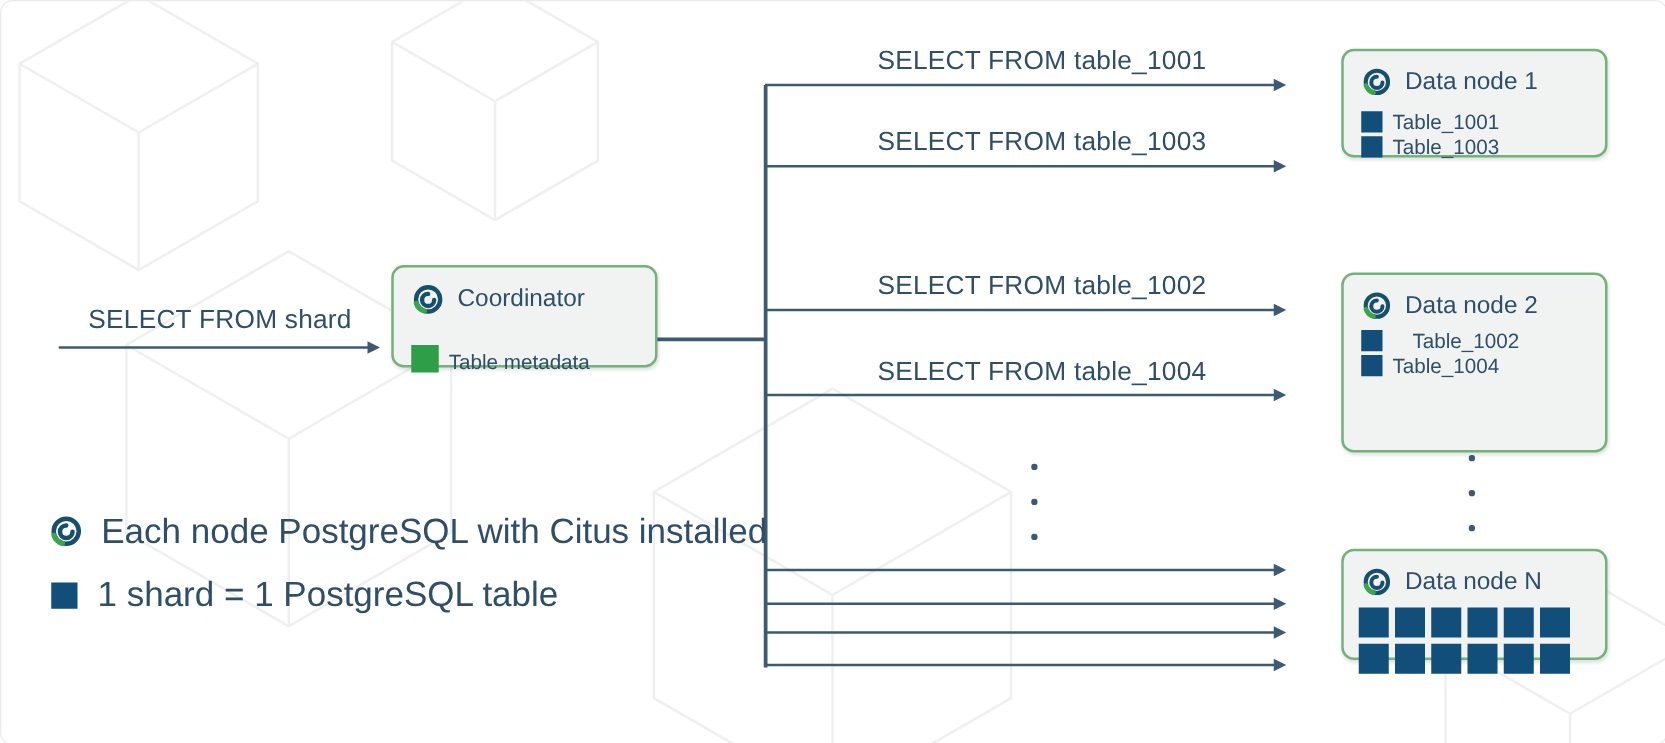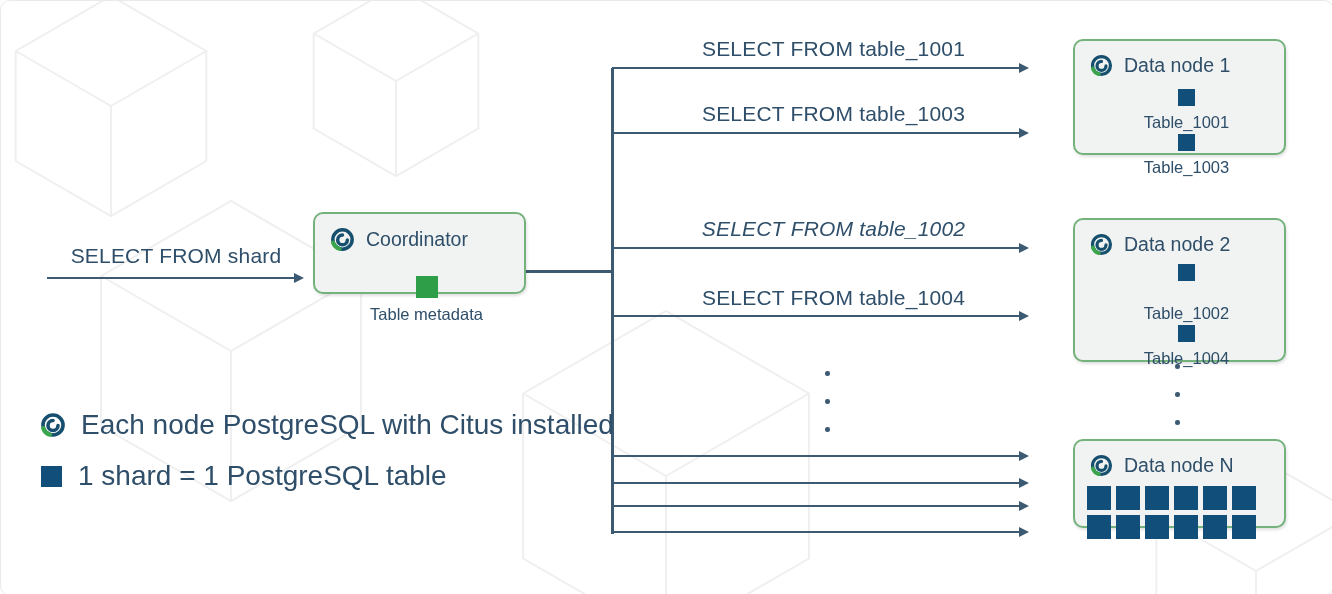--- a/index.html
+++ b/index.html
@@ -27,21 +27,21 @@
   }
   .line{position:absolute;background:var(--arrow);z-index:1;}
 
   
   .node-box{
     position:absolute;width:213px;background:var(--node-bg);
     border:2px solid var(--node-border-green);border-radius:10px;
     box-shadow:1px 2px 3px rgba(0,0,0,0.12);z-index:2;box-sizing:border-box;
   }
   .box-header{display:flex;align-items:center;gap:10px;padding:12px 0 0 14px;}
-  .tbl-row{display:flex;align-items:center;gap:8px;padding:1px 0 0 14px;margin-top:2px;flex-direction:column;}
+  .tbl-row{display:flex;align-items:flex-end;gap:8px;padding:1px 0 0 14px;margin-top:2px;}
   .shard-sq{width:17px;height:17px;background:var(--shard-navy);flex:0 0 auto;}
   .meta-sq{width:22px;height:22px;background:var(--metadata-green);flex:0 0 auto;}
   .shard-grid{display:grid;gap:5px;padding:8px 0 0 12px;}
   .shard-grid .big{width:24px;height:24px;background:var(--shard-navy);}
 
   .dot{position:absolute;width:4.5px;height:4.5px;border-radius:50%;background:var(--arrow);z-index:1;}
 
   .citus-icon{flex:0 0 auto;}
 </style>
 </head>
@@ -84,40 +84,40 @@
   <div class="line" style="left:523px;top:269px;width:89px;height:2.5px;"></div>
 
   <div class="line" style="left:610px;top:67px;width:2.5px;height:466px;"></div>
 
   <div class="qtext" style="left:645px;top:36px;width:375px;">SELECT FROM table_1001</div>
   <div class="arrow" style="left:611px;top:66px;width:408px;"></div>
 
   <div class="qtext" style="left:645px;top:101px;width:375px;">SELECT FROM table_1003</div>
   <div class="arrow" style="left:611px;top:131px;width:408px;"></div>
 
-  <div class="qtext" style="left:645px;top:216px;width:375px;font-style:italic;">SELECT FROM table_1002</div>
+  <div class="qtext" style="left:645px;top:216px;width:375px;">SELECT FROM table_1002</div>
   <div class="arrow" style="left:611px;top:246px;width:408px;"></div>
 
   <div class="qtext" style="left:645px;top:285px;width:375px;">SELECT FROM table_1004</div>
   <div class="arrow" style="left:611px;top:314px;width:408px;"></div>
 
   <div class="dot" style="left:824px;top:370px;"></div>
   <div class="dot" style="left:824px;top:398px;"></div>
   <div class="dot" style="left:824px;top:426px;"></div>
 
   <div class="dot" style="left:1174px;top:363px;"></div>
   <div class="dot" style="left:1174px;top:391px;"></div>
   <div class="dot" style="left:1174px;top:419px;"></div>
 
   <div class="arrow" style="left:611px;top:454px;width:408px;"></div>
   <div class="arrow" style="left:611px;top:481px;width:408px;"></div>
   <div class="arrow" style="left:611px;top:504px;width:408px;"></div>
   <div class="arrow" style="left:611px;top:530px;width:408px;"></div>
 
-  <div class="node-box" style="left:1072px;top:38px;height:116px;">
+  <div class="node-box" style="left:1072px;top:38px;height:87px;">
     <div class="box-header">
       <svg class="citus-icon" width="25" height="25">
           <use href="#citus-logo"></use>
         </svg>
       <span class="node-title">Data node 1</span>
     </div>
     <div class="tbl-row" style="margin-top:10px;">
       <span class="shard-sq"></span>
       <span class="row-label">Table_1001</span>
     </div>

